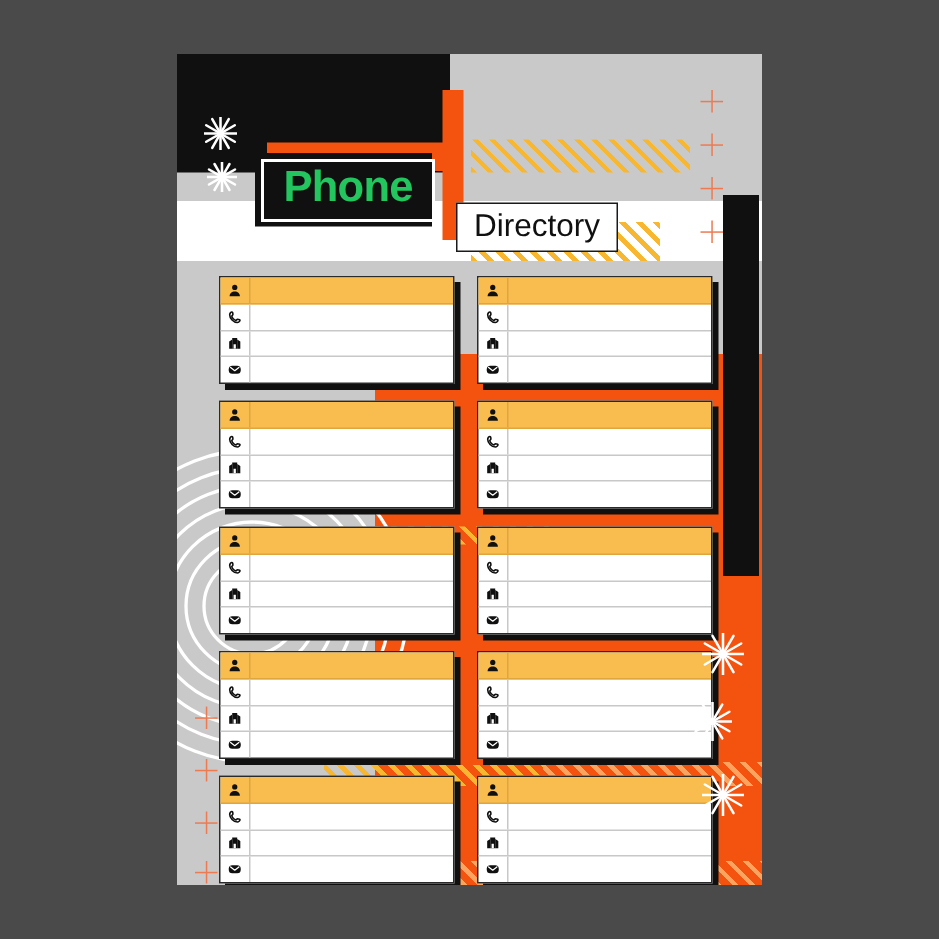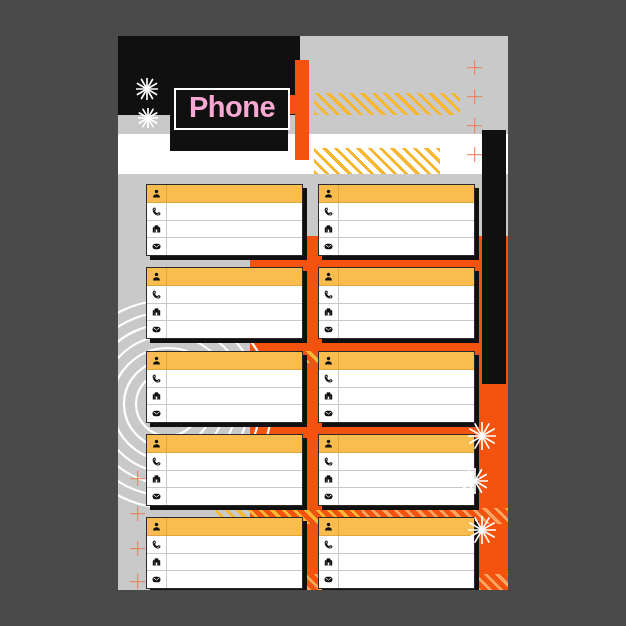--- a/index.html
+++ b/index.html
@@ -134,25 +134,25 @@
     top: 94px;
     width: 24px;
     height: 254px;
     background: #101010;
   }
 
   
   .chip-phone {
     position: absolute;
     left: 56px;
-    top: 52px;
+    top: 70px;
     background: #101010;
     border: 2px solid #ffffff;
     padding: 3px 13px 6px 13px;
-    color: #f9a8d4;
+    color: #22c55e;
     font-size: 29px;
     font-weight: bold;
     letter-spacing: -0.5px;
     line-height: 1;
     z-index: 12;
   }
   .chip-phone-outer {
     position: absolute;
     left: 52px;
     top: 66px;
@@ -287,20 +287,21 @@
   <div class="hatch hatch-y-grey" id="hatch-mid"></div>
   <div class="hatch hatch-orange-on-grey" id="hatch-mid2"></div>
   <div class="hatch hatch-y-grey" id="hatch-bot-1"></div>
   <div class="hatch hatch-lt-orange" id="hatch-bot-2"></div>
   <div class="hatch hatch-lt-orange" id="hatch-bot-3"></div>
 
   <div class="black-bar"></div>
 
   <div class="chip-phone-outer"></div>
   <div class="chip-phone">Phone</div>
+  <div class="chip-directory">Directory</div>
 
   <div id="deco-layer">
       <div class="spark" style="left: 18px; top: 42px; z-index: 13;">
         <svg width="22" height="22" viewBox="0 0 22 22">
           <line x1="13.64" y1="11.00" x2="22.00" y2="11.00" stroke="#ffffff" stroke-width="1.7" stroke-linecap="round"></line>
           <line x1="13.29" y1="12.32" x2="20.53" y2="16.50" stroke="#ffffff" stroke-width="1.7" stroke-linecap="round"></line>
           <line x1="12.32" y1="13.29" x2="16.50" y2="20.53" stroke="#ffffff" stroke-width="1.7" stroke-linecap="round"></line>
           <line x1="11.00" y1="13.64" x2="11.00" y2="22.00" stroke="#ffffff" stroke-width="1.7" stroke-linecap="round"></line>
           <line x1="9.68" y1="13.29" x2="5.50" y2="20.53" stroke="#ffffff" stroke-width="1.7" stroke-linecap="round"></line>
           <line x1="8.71" y1="12.32" x2="1.47" y2="16.50" stroke="#ffffff" stroke-width="1.7" stroke-linecap="round"></line>

